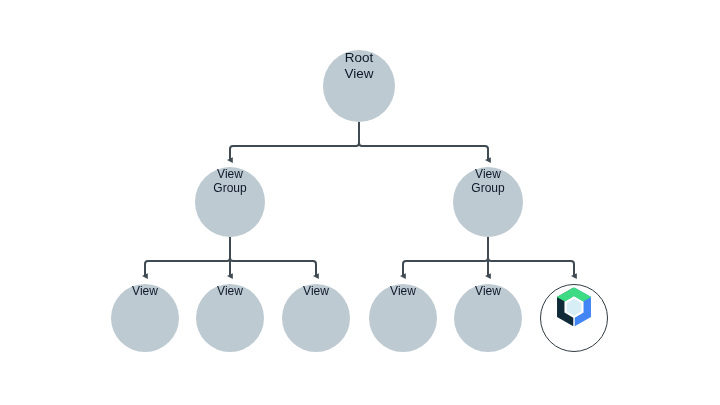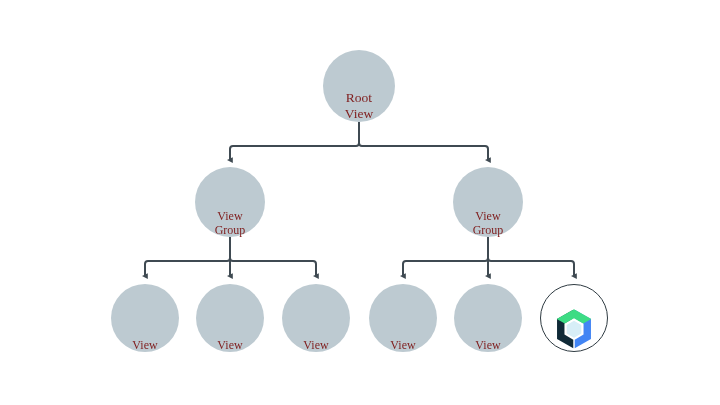--- a/index.html
+++ b/index.html
@@ -24,25 +24,25 @@
     top: 0;
     width: 720px;
     height: 405px;
   }
   .node {
     position: absolute;
     box-sizing: border-box;
     border-radius: 50%;
     background: #bdcad1;
     display: flex;
-    align-items: flex-end;
+    align-items: flex-start;
     justify-content: center;
     text-align: center;
-    color: #7f1d1d;
-    font-family: Liberation Serif, serif;
+    color: #0f172a;
+    font-family: Liberation Sans, sans-serif;
     line-height: 1.18;
     white-space: pre-line;
     user-select: none;
   }
   .node.root {
     font-size: 13.5px;
   }
   .node.group {
     font-size: 12px;
   }

